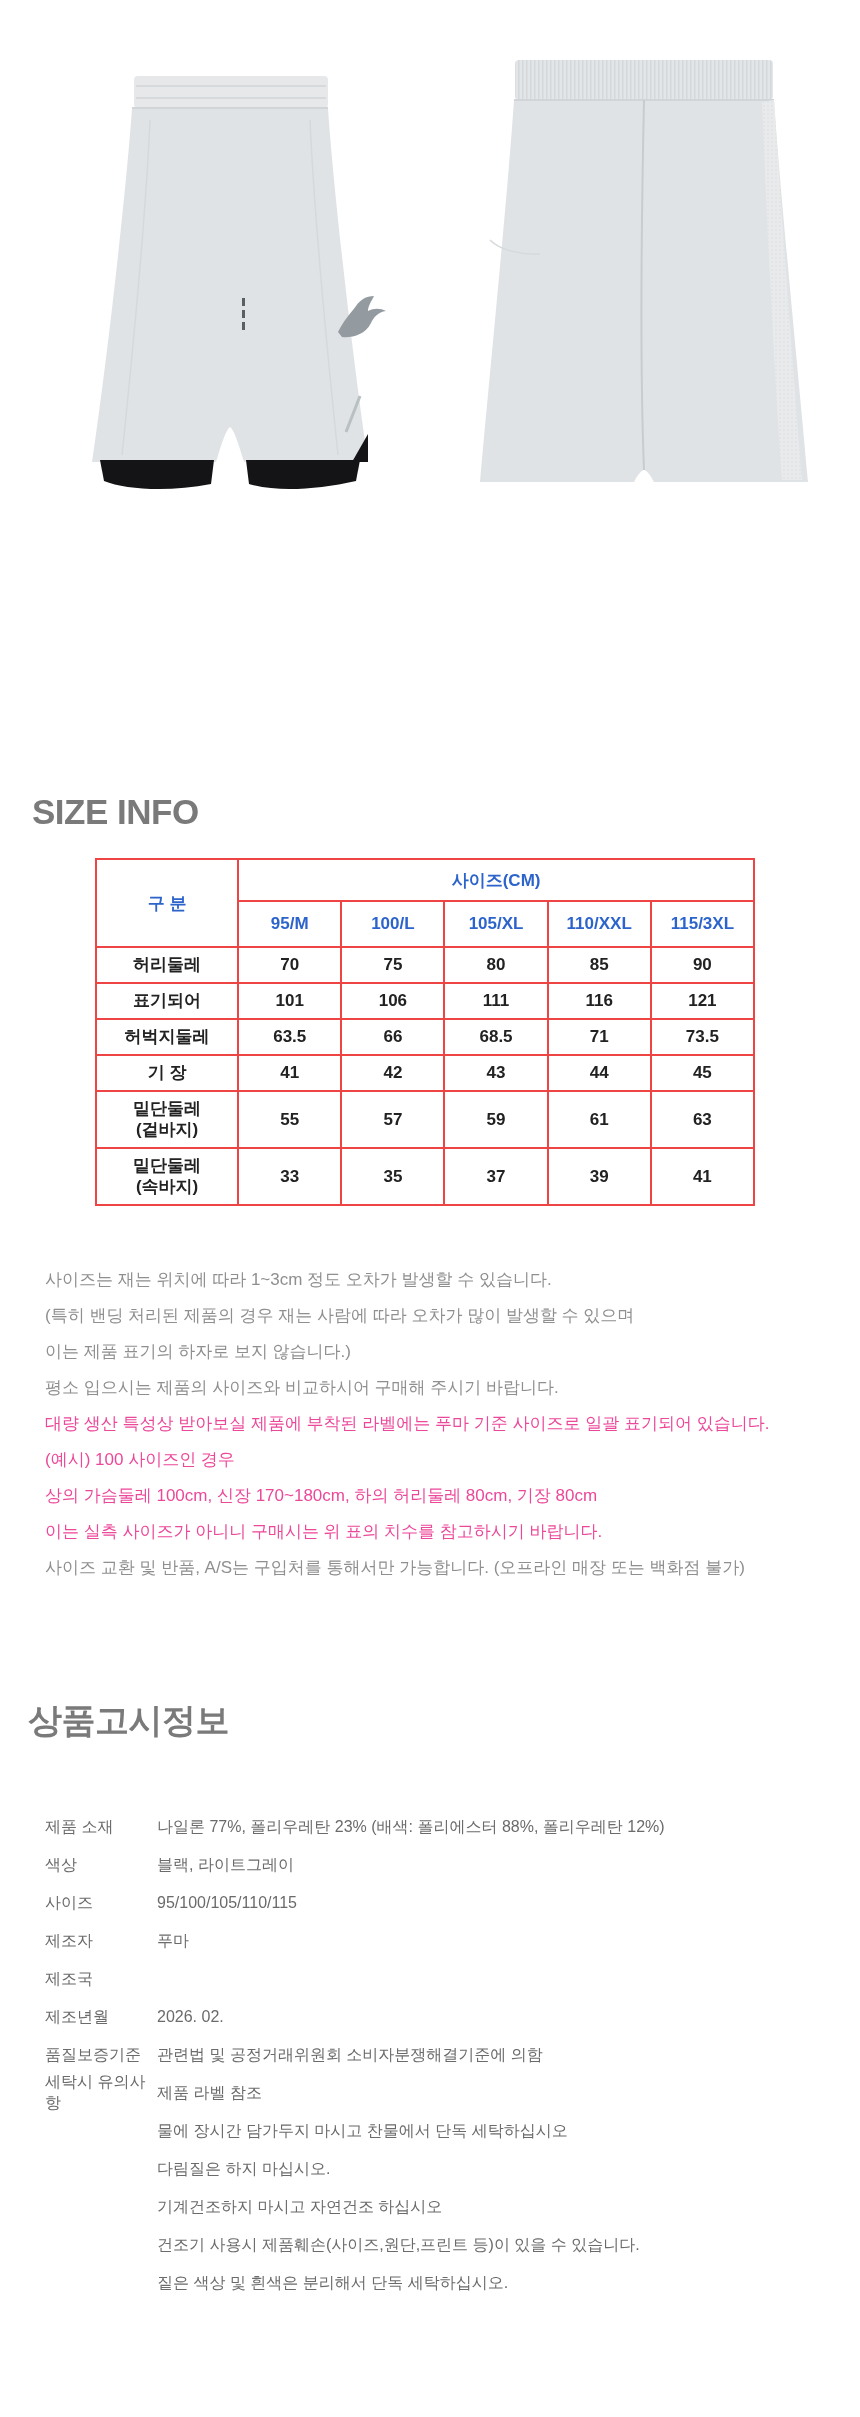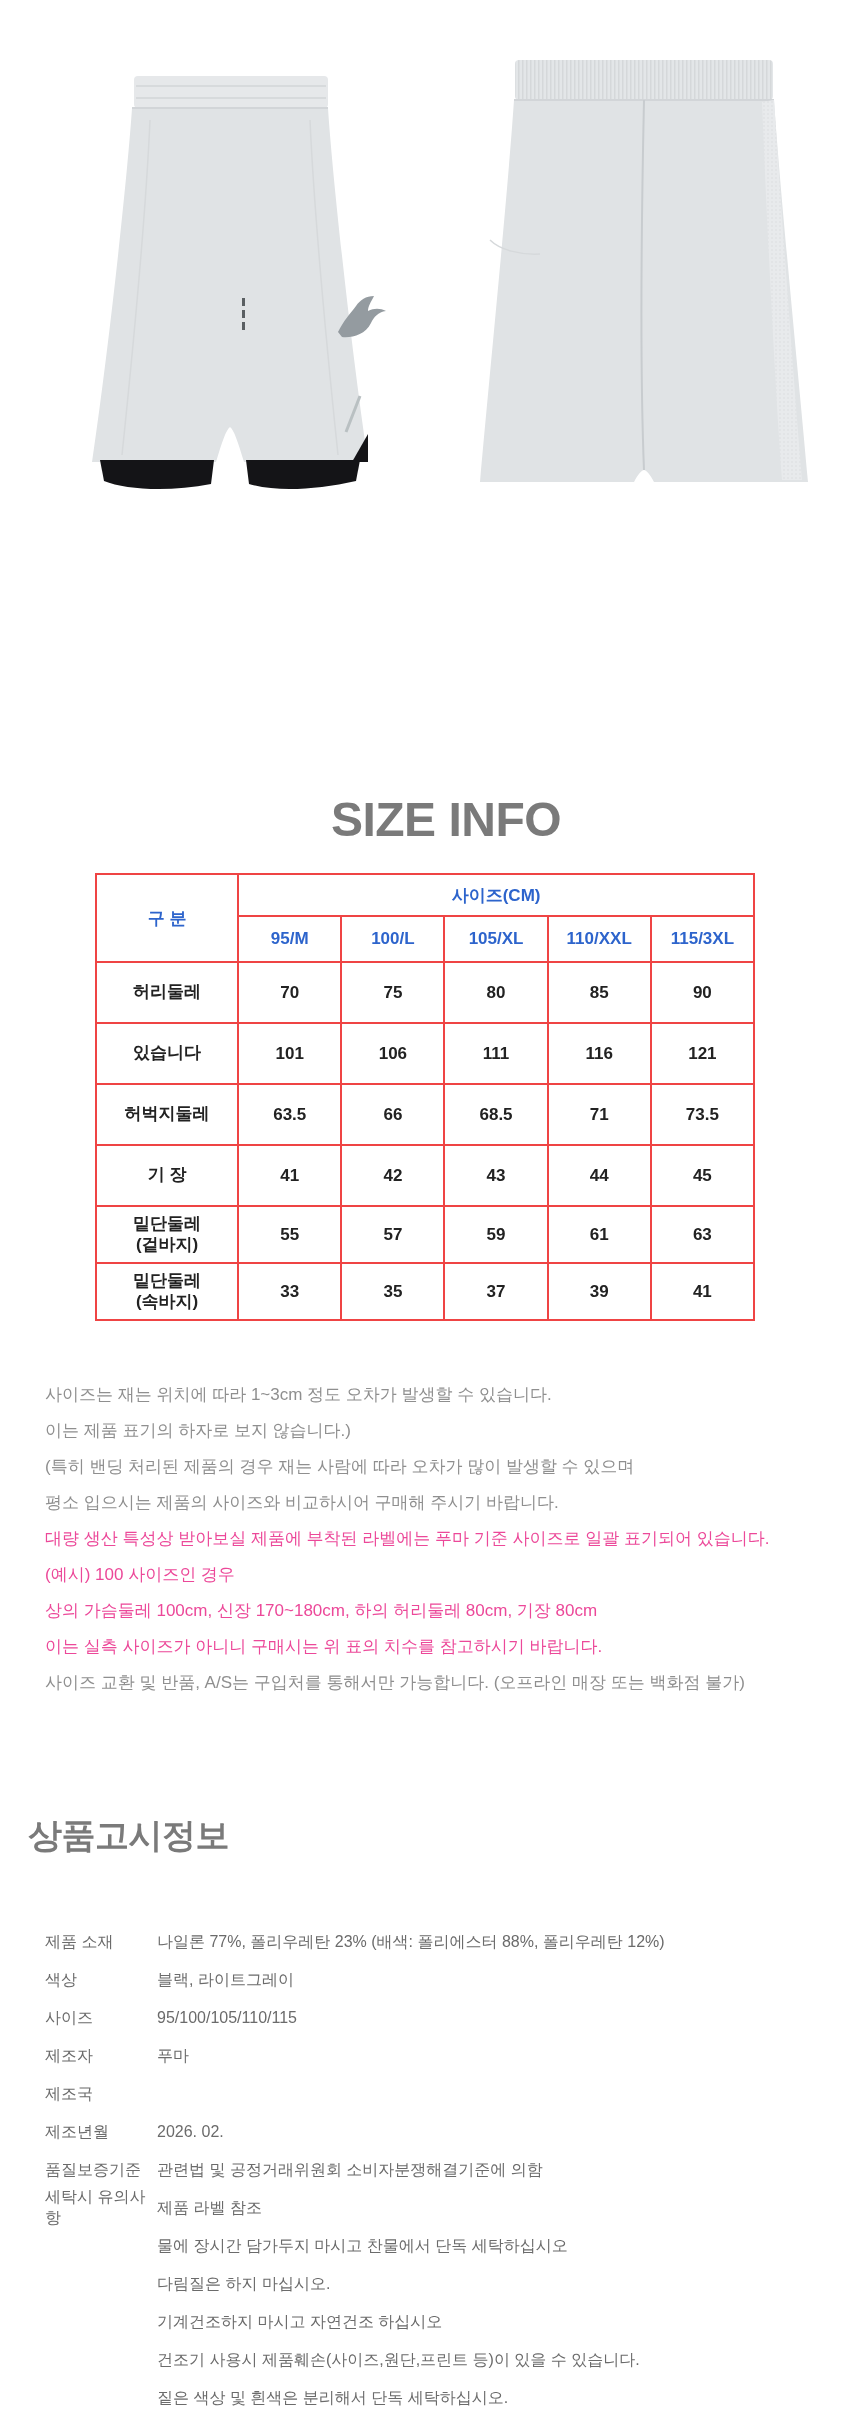--- a/index.html
+++ b/index.html
@@ -8,38 +8,38 @@
     font-family:"Liberation Sans","DejaVu Sans",sans-serif;
     color:#444;
   }
   .images-row{display:flex;padding-top:40px;height:470px;}
   .img-box{position:relative;}
   .img-box.front{width:400px;margin-left:30px;}
   .img-box.back{width:430px;}
   .section-heading{
     font-weight:800;color:#7a7a7a;letter-spacing:-0.5px;margin:0;
   }
-  #size-heading{font-size:48px;margin:282px 0 0 32px;text-align:center;}
+  #size-heading{font-size:35px;margin:282px 0 0 32px;}
   #notice-heading{font-size:34px;margin:112px 0 0 28px;}
 
   
   table.size-table{
     border-collapse:collapse;margin:26px 0 0 95px;table-layout:fixed;
     width:660px;
   }
   table.size-table col.c-label{width:142px;}
   table.size-table col.c-val{width:103px;}
   table.size-table th,table.size-table td{
     border:2px solid #ef4444;text-align:center;vertical-align:middle;
     font-size:17px;font-weight:700;color:#222;padding:0;
   }
   table.size-table .blue{color:#2d64cc;}
   tr.r-group{height:42px;}
   tr.r-cols{height:46px;margin-left:36px;}
-  tr.r-data{height:61px;}
+  tr.r-data{height:36px;}
   tr.r-data2{height:57px;}
   td.row-label{white-space:pre-line;line-height:1.2;}
 
   
   .notes{margin:56px 0 0 45px;font-size:17px;line-height:36px;}
   .note-gray{color:#8f8f8f;}
   .note-blue{color:#ec4899;}
 
   
   .info-list{margin:64px 0 0 0;font-size:16px;color:#6b6b6b;}
@@ -130,21 +130,21 @@
     </tr>
     <tr class="r-data">
       <td class="row-label">허리둘레</td>
       <td>70</td>
       <td>75</td>
       <td>80</td>
       <td>85</td>
       <td>90</td>
     </tr>
     <tr class="r-data">
-      <td class="row-label">있습니다</td>
+      <td class="row-label">표기되어</td>
       <td>101</td>
       <td>106</td>
       <td>111</td>
       <td>116</td>
       <td>121</td>
     </tr>
     <tr class="r-data">
       <td class="row-label">허벅지둘레</td>
       <td>63.5</td>
       <td>66</td>
@@ -176,22 +176,22 @@
       <td>35</td>
       <td>37</td>
       <td>39</td>
       <td>41</td>
     </tr>
   </tbody>
 </table>
 
 <div class="notes">
   <div class="note-gray">사이즈는 재는 위치에 따라 1~3cm 정도 오차가 발생할 수 있습니다.</div>
+  <div class="note-gray">(특히 밴딩 처리된 제품의 경우 재는 사람에 따라 오차가 많이 발생할 수 있으며</div>
   <div class="note-gray">이는 제품 표기의 하자로 보지 않습니다.)</div>
-  <div class="note-gray">(특히 밴딩 처리된 제품의 경우 재는 사람에 따라 오차가 많이 발생할 수 있으며</div>
   <div class="note-gray">평소 입으시는 제품의 사이즈와 비교하시어 구매해 주시기 바랍니다.</div>
   <div class="note-blue">대량 생산 특성상 받아보실 제품에 부착된 라벨에는 푸마 기준 사이즈로 일괄 표기되어 있습니다.</div>
   <div class="note-blue">(예시) 100 사이즈인 경우</div>
   <div class="note-blue">상의 가슴둘레 100cm, 신장 170~180cm,  하의 허리둘레 80cm, 기장 80cm</div>
   <div class="note-blue">이는 실측 사이즈가 아니니 구매시는 위 표의 치수를 참고하시기 바랍니다.</div>
   <div class="note-gray">사이즈 교환 및 반품, A/S는 구입처를 통해서만 가능합니다. (오프라인 매장 또는 백화점 불가)</div>
 </div>
 
 <h2 id="notice-heading" class="section-heading">상품고시정보</h2>
 

